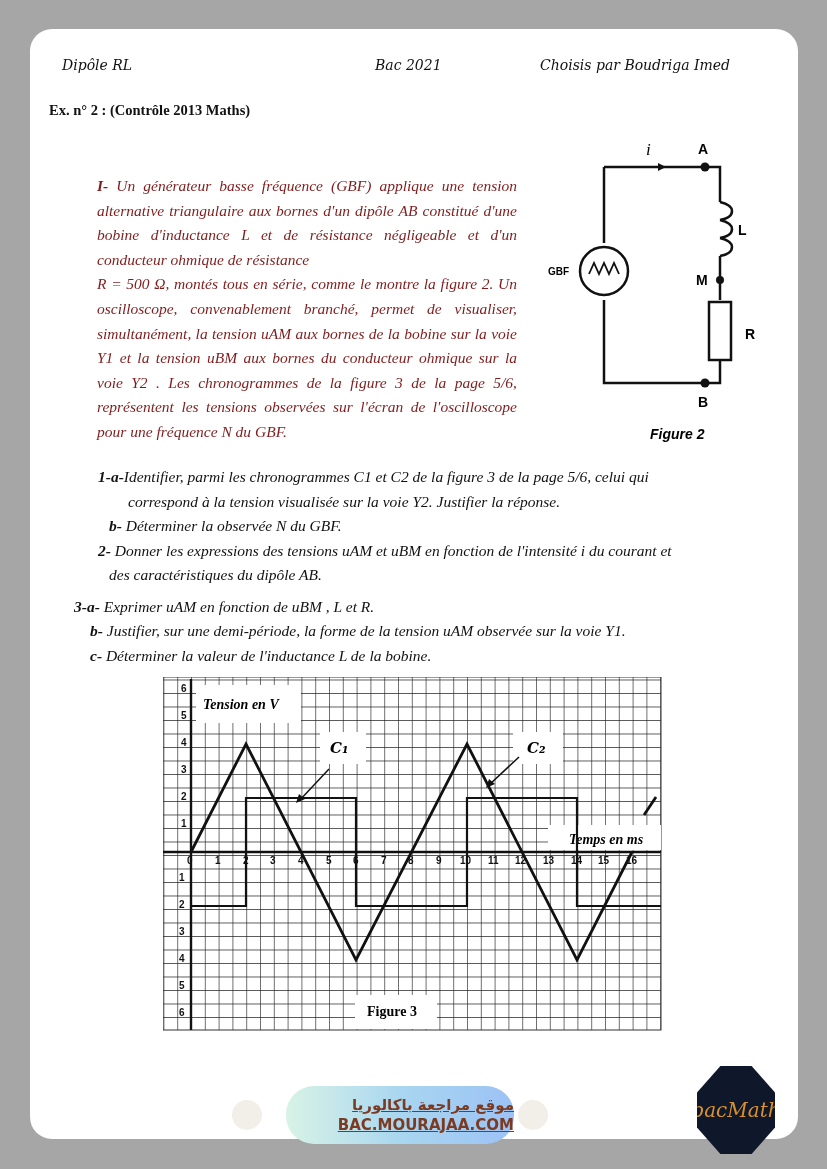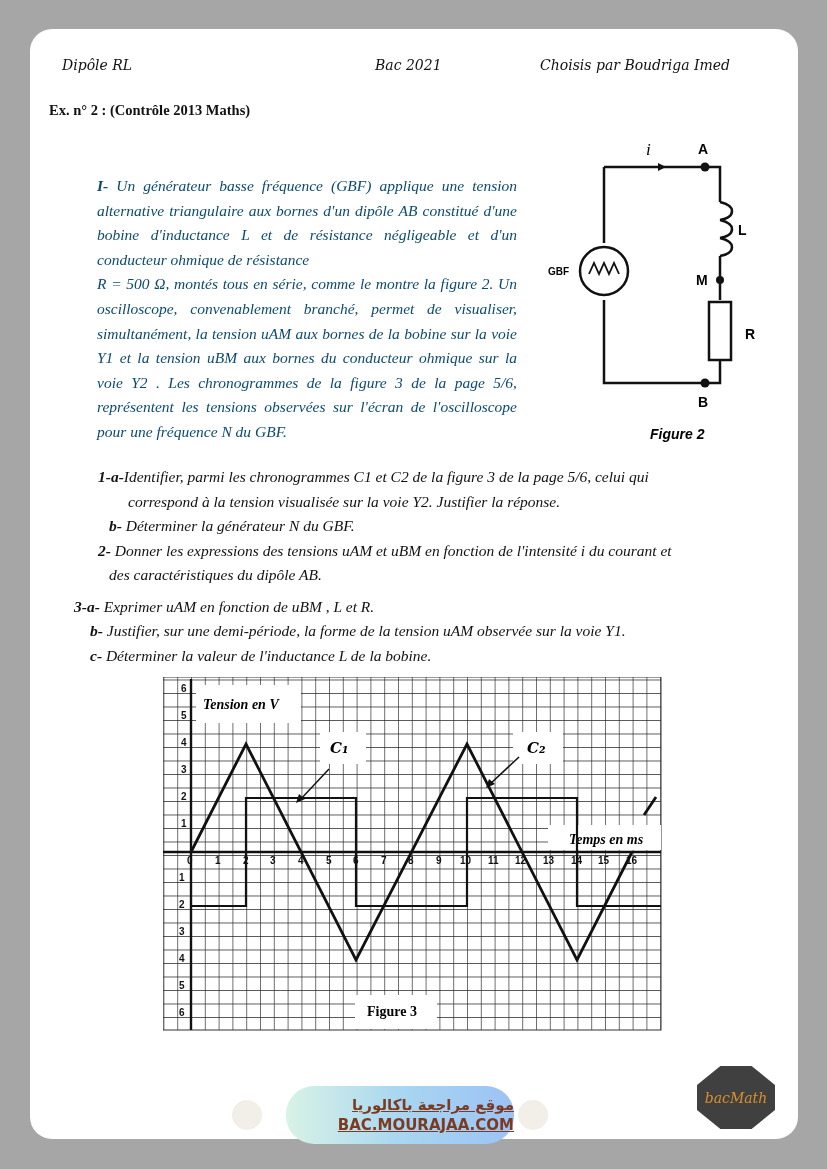--- a/index.html
+++ b/index.html
@@ -1,30 +1,30 @@
 <!DOCTYPE html>
 <html><head>
 <meta charset="utf-8">
 <style>
   html,body{margin:0;padding:0;}
   body{width:827px;height:1169px;background:#a6a6a6;position:relative;overflow:hidden;font-family:"Liberation Serif",serif;}
   .page{position:absolute;left:30px;top:29px;width:768px;height:1110px;background:#fff;border-radius:22px;}
   .hdr{position:absolute;top:57px;font-family:"DejaVu Serif",serif;font-style:italic;font-size:14px;color:#111;}
   .ex{position:absolute;left:49px;top:102px;font-weight:bold;font-size:14.5px;color:#111;}
-  .para{position:absolute;left:97px;top:174px;width:420px;font-style:italic;font-size:15.5px;line-height:24.6px;text-align:justify;color:#0c4a6e;}
+  .para{position:absolute;left:97px;top:174px;width:420px;font-style:italic;font-size:15.5px;line-height:24.6px;text-align:justify;color:#7f1d1d;}
   .para p{margin:0;}
   b{font-weight:bold;}
   .q{position:absolute;font-style:italic;font-size:15.5px;color:#111;white-space:nowrap;}
   .circuit{position:absolute;left:540px;top:135px;width:250px;height:320px;}
   .graph{position:absolute;left:163px;top:677px;width:500px;height:355px;}
   .footer-pill{position:absolute;left:286px;top:1086px;width:228px;height:58px;border-radius:28px;background:linear-gradient(90deg,#d8f3e6,#a9d6f0,#9cc2f5);text-align:right;font-family:"DejaVu Sans",sans-serif;font-weight:bold;color:#7a3b22;}
   .footer-pill .ar{font-size:15px;text-decoration:underline;margin-top:9px;display:block;line-height:20px;}
   .footer-pill .en{font-size:15px;text-decoration:underline;display:block;line-height:20px;}
   .logo-c{position:absolute;width:30px;height:30px;border-radius:50%;background:#f2efe9;top:1100px;}
-  .bacmath{position:absolute;left:697px;top:1066px;width:78px;height:63px;background:#404040;clip-path:polygon(30% 0,70% 0,100% 30%,100% 70%,70% 100%,30% 100%,0 70%,0 30%);color:#d9902a;font-family:"DejaVu Serif",serif;font-style:italic;font-size:14px;display:flex;align-items:center;justify-content:center;}
+  .bacmath{position:absolute;left:697px;top:1066px;width:78px;height:88px;background:#0f172a;clip-path:polygon(30% 0,70% 0,100% 30%,100% 70%,70% 100%,30% 100%,0 70%,0 30%);color:#d9902a;font-family:"DejaVu Serif",serif;font-style:italic;font-size:20px;display:flex;align-items:center;justify-content:center;}
 </style>
 </head>
 <body>
 
 <div class="page"></div>
 
 <div class="hdr" style="left:62px;">Dipôle RL</div>
 <div class="hdr" style="left:375px;">Bac 2021</div>
 <div class="hdr" style="left:540px;">Choisis par Boudriga Imed</div>
 
@@ -55,21 +55,21 @@
   <text x="198" y="100" font-family="Liberation Sans,sans-serif" font-weight="bold" font-size="14">L</text>
   <text x="156" y="150" font-family="Liberation Sans,sans-serif" font-weight="bold" font-size="14">M</text>
   <text x="205" y="204" font-family="Liberation Sans,sans-serif" font-weight="bold" font-size="14">R</text>
   <text x="158" y="272" font-family="Liberation Sans,sans-serif" font-weight="bold" font-size="14">B</text>
   <text x="8" y="140" font-family="Liberation Sans,sans-serif" font-weight="bold" font-size="10">GBF</text>
   <text x="110" y="304" font-family="Liberation Sans,sans-serif" font-weight="bold" font-style="italic" font-size="14">Figure 2</text>
 </svg>
 
 <div class="q" style="left:98px;top:468px;"><b>1-a-</b><span>Identifier, parmi les chronogrammes C1 et C2 de la figure 3 de la page 5/6, celui qui</span></div>
 <div class="q" style="left:128px;top:493px;"><span>correspond à la  tension  visualisée sur la voie  Y2. Justifier la réponse.</span></div>
-<div class="q" style="left:109px;top:517px;"><b>b-</b> <span>Déterminer la générateur N du GBF.</span></div>
+<div class="q" style="left:109px;top:517px;"><b>b-</b> <span>Déterminer la observée N du GBF.</span></div>
 <div class="q" style="left:98px;top:542px;"><b>2-</b> <span>Donner les expressions des tensions uAM et uBM  en fonction de  l'intensité i du courant et</span></div>
 <div class="q" style="left:109px;top:566px;"><span>des caractéristiques du dipôle AB.</span></div>
 <div class="q" style="left:74px;top:598px;"><b>3-a-</b> <span>Exprimer uAM en fonction de uBM , L et R.</span></div>
 <div class="q" style="left:90px;top:622px;"><b>b-</b> <span>Justifier, sur une demi-période,  la forme de la tension uAM observée sur la voie Y1.</span></div>
 <div class="q" style="left:90px;top:647px;"><b>c-</b> <span>Déterminer la valeur de l'inductance L de la bobine.</span></div>
 
 <svg class="graph" viewBox="0 0 500 355">
   <defs>
     <pattern id="grid" x="0.4" y="2.5" width="13.8" height="13.5" patternUnits="userSpaceOnUse">
       <path d="M13.8 0 L0 0 0 13.5" fill="none" stroke="#222" stroke-width="1.3"></path>

